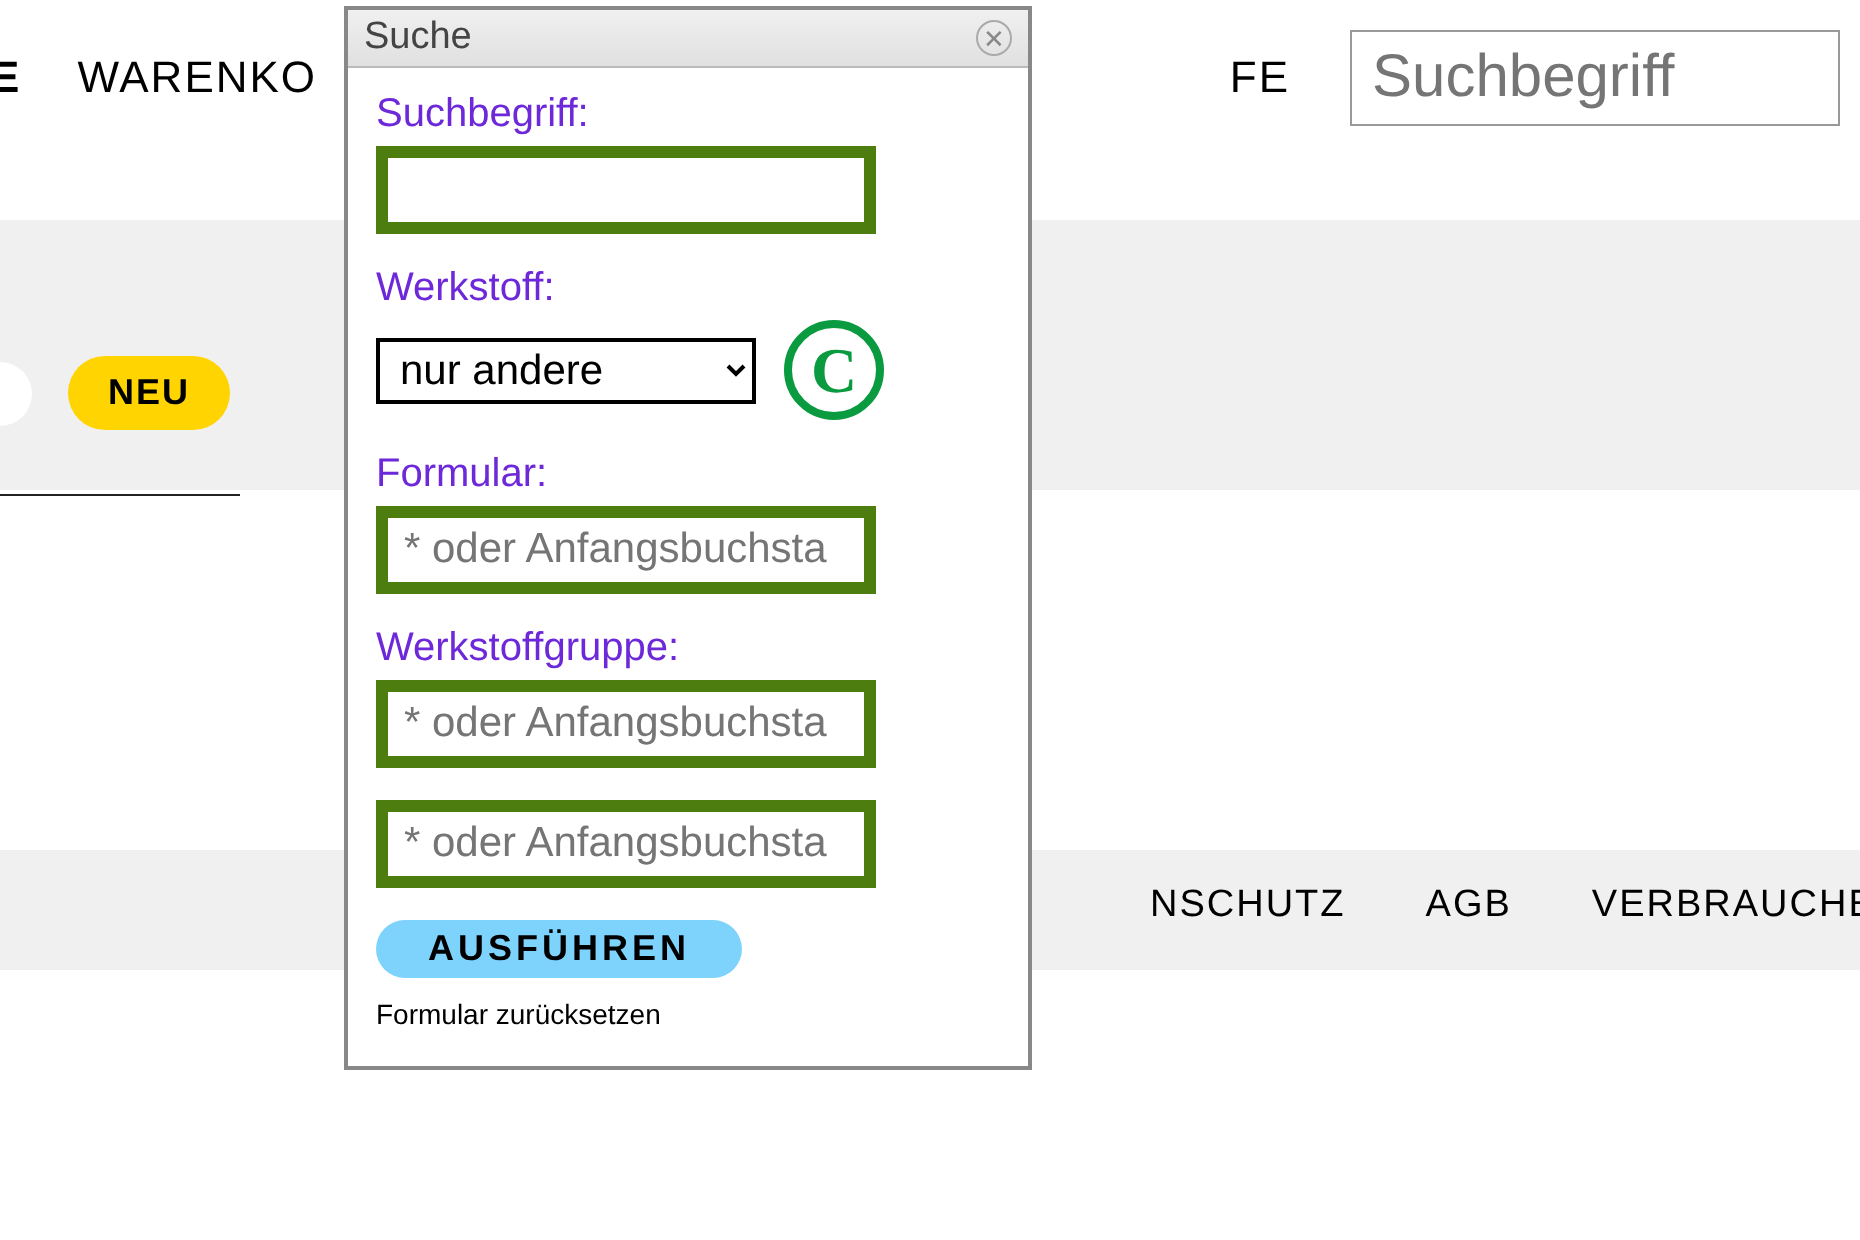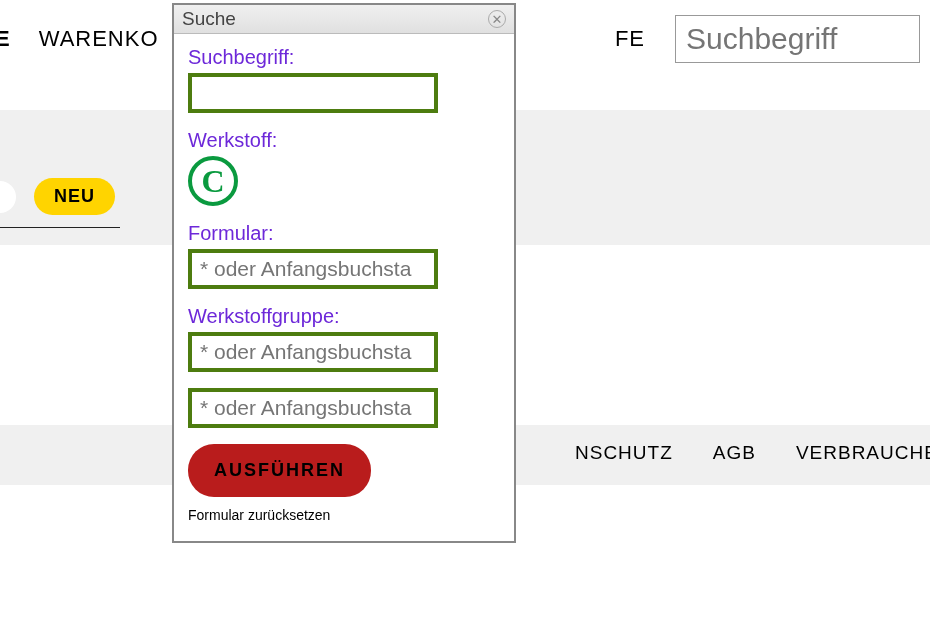--- a/index.html
+++ b/index.html
@@ -47,21 +47,21 @@
       top: 110px;
       left: 0;
     }
     .neu-row {
       position: absolute;
       top: 178px;
       left: 0;
       display: flex;
       align-items: center;
       border-bottom: 1px solid #222;
-      padding-bottom: 12px;
+      padding-bottom: 32px;
       width: 120px;
     }
     .circle-left {
       width: 16px;
       height: 32px;
       border-radius: 0 16px 16px 0;
       background: #fff;
       margin-right: 18px;
     }
     .neu-pill {
@@ -128,21 +128,21 @@
       padding: 12px 14px 18px 14px;
     }
     .form-row { margin-bottom: 16px; }
     .form-label {
       font-size: 20px;
       color: #6d28d9;
       display: block;
       margin-bottom: 4px;
     }
     .form-input, .form-input-gray {
-      border: 4px solid #4d7c0f;
+      border: 6px solid #4d7c0f;
       font-size: 21px;
       padding: 4px 8px;
       width: 250px;
     }
     .form-input-gray {
       color: #999;
     }
     .ersteller-row {
       display: flex;
       align-items: center;
@@ -162,26 +162,26 @@
       border-radius: 50%;
       display: flex;
       align-items: center;
       justify-content: center;
       color: #0a9a3f;
       font-size: 32px;
       font-weight: bold;
       font-family: Georgia, serif;
     }
     .exec-btn {
-      background: #b91c1c;
+      background: #7dd3fc;
       color: #000;
       font-weight: bold;
       font-size: 18px;
       letter-spacing: 2px;
-      padding: 16px 26px;
+      padding: 4px 26px;
       border-radius: 26px;
       border: none;
       cursor: pointer;
     }
     .reset-link {
       font-size: 14px;
       color: #000;
       margin-top: 10px;
       display: block;
       cursor: pointer;
@@ -220,20 +220,23 @@
   <div class="dialog-body">
 
     <div class="form-row">
       <label class="form-label">Suchbegriff:</label>
       <input class="form-input" value="" style="">
     </div>
 
     <div class="form-row">
       <label class="form-label">Werkstoff:</label>
       <div class="ersteller-row">
+        <select class="form-select">
+          <option>nur andere</option>
+        </select>
         <div class="copyright-badge">C</div>
       </div>
     </div>
 
     <div class="form-row">
       <label class="form-label">Formular:</label>
       <input class="form-input form-input-gray" placeholder="* oder Anfangsbuchsta" style="">
     </div>
 
     <div class="form-row">

